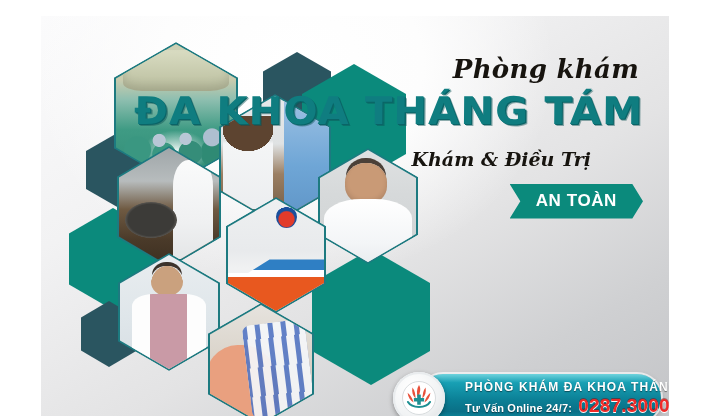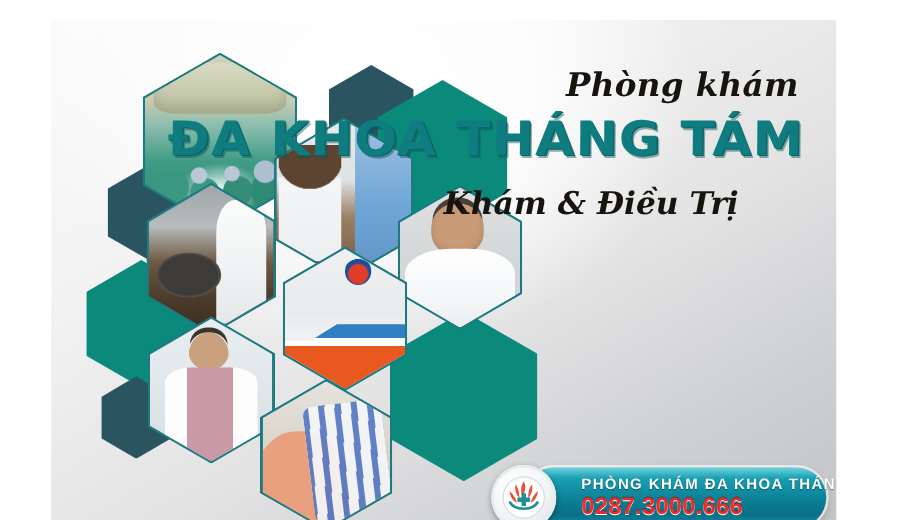--- a/index.html
+++ b/index.html
@@ -180,21 +180,21 @@
     transform:scaleX(1.06) skewX(-0.5deg);
     transform-origin:100% 50%;
     white-space:nowrap;
     text-shadow:1px 1px 0 #0a6467, 2px 2px 0 rgba(10,80,82,.45);
   }
 
   #sub-title {
     right:78px; top:132px;
     font-family:"DejaVu Serif", serif;
     font-style:italic; font-weight:700;
-    font-size:25px; color:#17140f;
+    font-size:19px; color:#17140f;
     white-space:nowrap;
   }
 
   #badges {
     position:absolute; right:26px; top:168px;
     display:flex; gap:14px; align-items:center;
   }
   .badge {
     position:relative;
     background:#0b8a7c;
@@ -307,26 +307,28 @@
       </div>
     </div>
 
   <div class="rt" id="pre-title">Phòng khám</div>
 
   <div class="rt" id="main-title">ĐA KHOA THÁNG TÁM</div>
 
   <div class="rt" id="sub-title">Khám &amp; Điều Trị</div>
 
   <div id="badges">
+      <div class="badge" style="background: rgb(11, 138, 124);">AN TOÀN</div>
     </div>
 
   <div id="phone-bar">
     <div id="phone-pill">
       <div id="pp-line1">PHÒNG KHÁM ĐA KHOA THÁNG TÁM</div>
       <div id="pp-line2">
+        <span id="pp-label">Tư Vấn Online 24/7:</span>
         <span id="pp-number">0287.3000.666</span>
       </div>
     </div>
     <div id="logo-badge">
       <svg width="36" height="36" viewBox="0 0 36 36" aria-hidden="true">
         <circle cx="18" cy="18" r="16.5" fill="#ffffff" stroke="#d8dcde" stroke-width="1"></circle>
         <g fill="#e8503a">
           <path d="M18 5 C15.6 9 15.2 13.5 17 17.5 C18.8 13.5 20.4 9 18 5 Z"></path>
           <path d="M11.4 7.4 C10.6 11.8 11.8 15.8 14.6 18.4 C14.4 14.2 13.8 10.2 11.4 7.4 Z"></path>
           <path d="M24.6 7.4 C22.2 10.2 21.6 14.2 21.4 18.4 C24.2 15.8 25.4 11.8 24.6 7.4 Z"></path>

